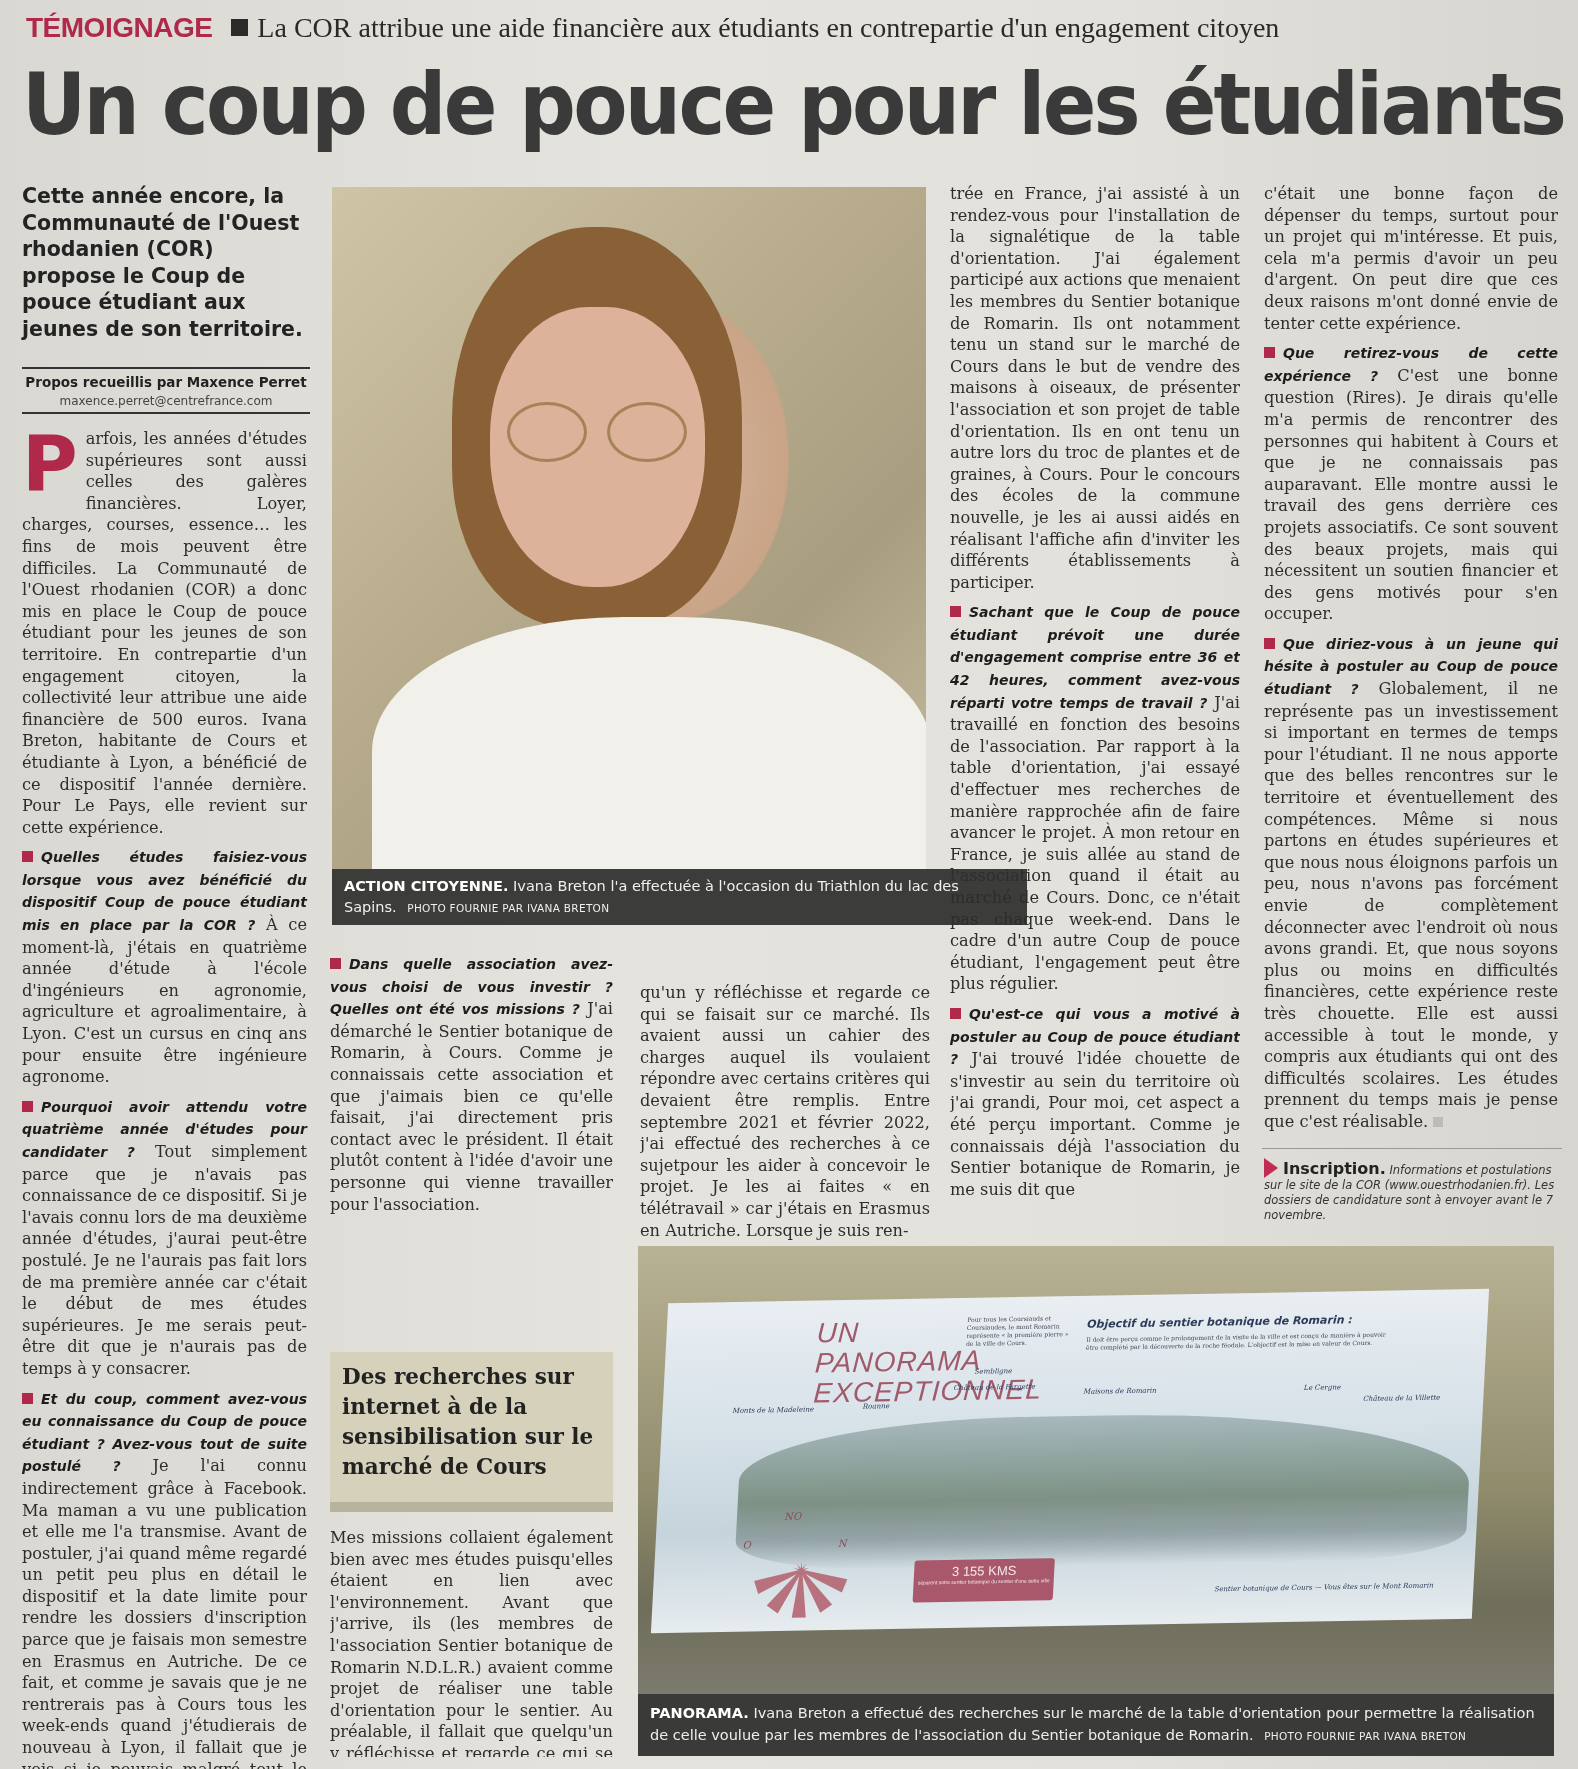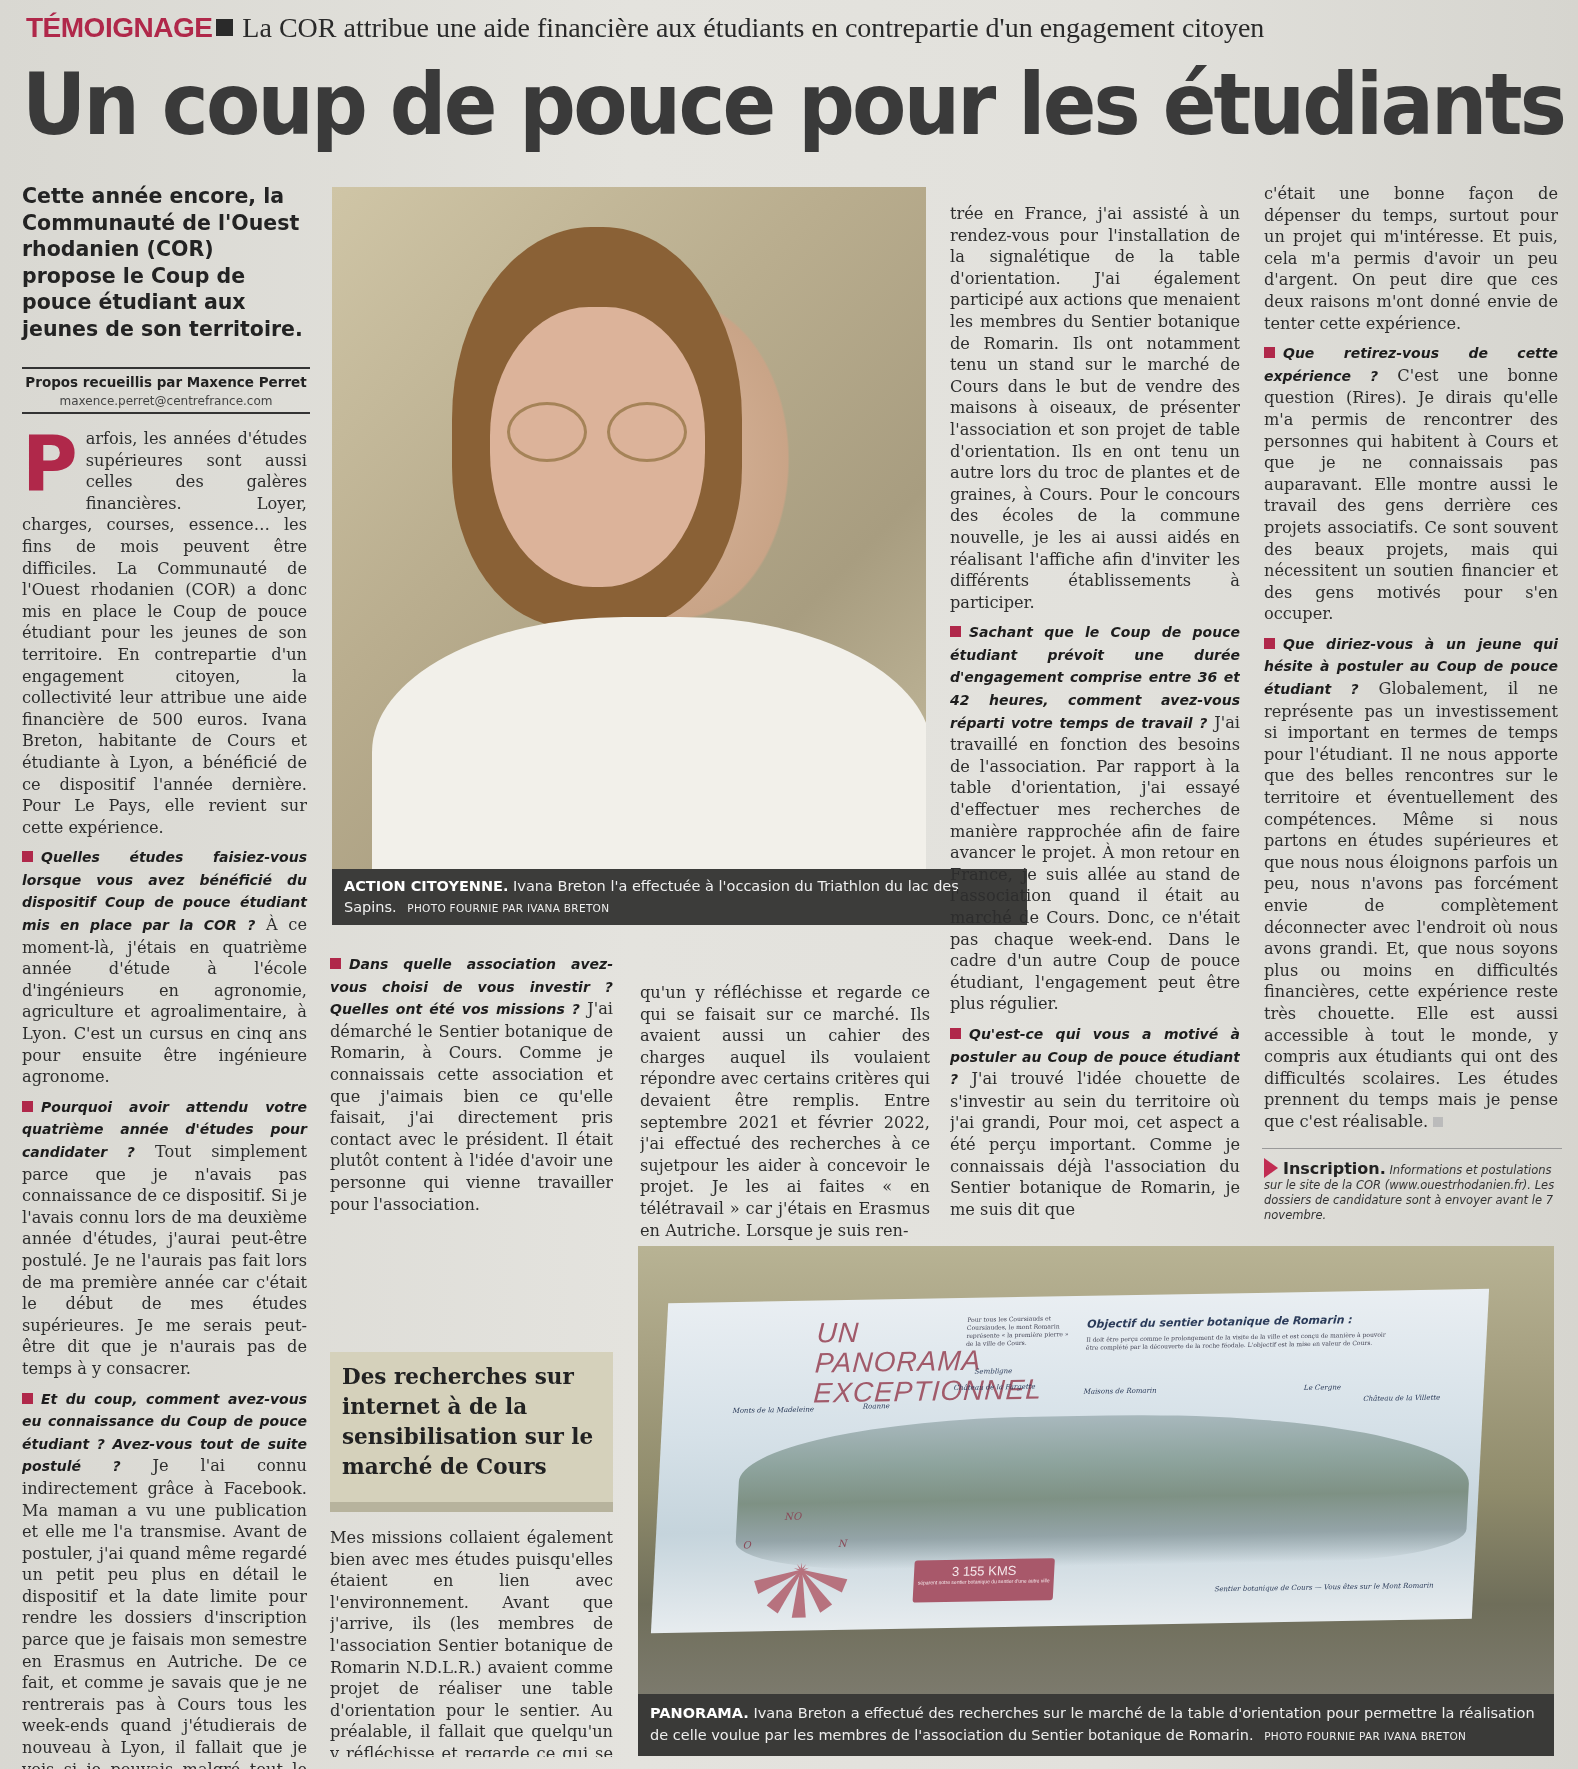--- a/index.html
+++ b/index.html
@@ -1,20 +1,20 @@
 <!DOCTYPE html>
 <html><head>
 <meta charset="utf-8">
 <style>
   *{box-sizing:border-box;margin:0;padding:0}
   html,body{width:1578px;height:1769px;overflow:hidden}
   body{background:#dcdcd6;font-family:"DejaVu Serif",serif;color:#2b2b2b;position:relative}
   .page{position:absolute;left:0;top:0;width:1578px;height:1769px;background:linear-gradient(90deg,#d9d8d2 0%,#e4e3de 40%,#e2e1dc 70%,#d6d5cf 100%)}
   .kicker{position:absolute;left:26px;top:12px;font-family:"Liberation Serif",serif;font-size:28px;color:#2a2a2a;white-space:nowrap}
-  .kicker .tag{font-family:"Liberation Sans",sans-serif;font-weight:bold;color:#b0284a;letter-spacing:-0.5px;margin-right:4px}
+  .kicker .tag{font-family:"Liberation Sans",sans-serif;font-weight:bold;color:#b0284a;letter-spacing:-0.5px;margin-right:19px}
   .kicker .sq{display:inline-block;width:17px;height:17px;background:#2a2a2a;margin-right:9px;vertical-align:1px}
   .headline{position:absolute;left:22px;top:54px;font-family:"DejaVu Sans",sans-serif;font-weight:bold;font-size:86px;color:#3a3a3a;letter-spacing:-3px;white-space:nowrap;transform:scaleX(0.92);transform-origin:left top}
   .chapo{position:absolute;left:22px;top:183px;width:290px;font-family:"DejaVu Sans",sans-serif;font-weight:bold;font-size:20.5px;line-height:26.5px;color:#232323}
   .byline{position:absolute;left:22px;top:367px;width:288px;border-top:2px solid #333;border-bottom:2px solid #333;padding:5px 0 4px;text-align:center}
   .byline .by{font-family:"DejaVu Sans",sans-serif;font-weight:bold;font-size:13.5px;color:#222}
   .byline .mail{font-family:"DejaVu Sans",sans-serif;font-size:12px;color:#444;margin-top:4px}
   .col{position:absolute;font-size:16.2px;line-height:21.6px;text-align:justify;hyphens:auto;color:#2d2d2d}
   .col p{margin-bottom:8px}
   .q{font-family:"DejaVu Sans",sans-serif;font-weight:bold;font-style:italic;font-size:14px;color:#1d1d1d}
   .q::before{content:"";display:inline-block;width:11px;height:11px;background:#b0284a;margin-right:8px;vertical-align:0}
@@ -101,21 +101,21 @@
   <div class="boxbar"></div>
 
   <div class="col" style="left:330px;top:1527px;width:283px;height:230px;overflow:hidden;">
     <p>Mes missions collaient également bien avec mes études puisqu'elles étaient en lien avec l'environnement. Avant que j'arrive, ils (les membres de l'association Sentier botanique de Romarin N.D.L.R.) avaient comme projet de réaliser une table d'orientation pour le sentier. Au préalable, il fallait que quelqu'un y réfléchisse et regarde ce qui se faisait sur ce marché. Ils avaient aussi un cahier des charges auquel ils voulaient répondre avec certains critères qui devaient être remplis. Entre septembre 2021 et février 2022, j'ai effectué des recherches à ce sujetpour les aider à concevoir le projet. Je les ai faites « en télétravail » car j'étais en Erasmus en Autriche. Lorsque je suis rentrée en France, j'ai assisté à un rendez-vous pour l'installation de la signalétique de la table d'orientation. J'ai également participé aux actions que menaient les membres du Sentier botanique de Romarin. Ils ont notamment tenu un stand sur le marché de Cours dans le but de vendre des maisons à oiseaux, de présenter l'association et son projet de table d'orientation. Ils en ont tenu un autre lors du troc de plantes et de graines, à Cours. Pour le concours des écoles de la commune nouvelle, je les ai aussi aidés en réalisant l'affiche afin d'inviter les différents établissements à participer.</p>
   </div>
 
   <div class="col" style="left:640px;top:982px;width:290px;height:280px;overflow:hidden;">
     <p>qu'un y réfléchisse et regarde ce qui se faisait sur ce marché. Ils avaient aussi un cahier des charges auquel ils voulaient répondre avec certains critères qui devaient être remplis. Entre septembre 2021 et février 2022, j'ai effectué des recherches à ce sujetpour les aider à concevoir le projet. Je les ai faites « en télétravail » car j'étais en Erasmus en Autriche. Lorsque je suis ren-</p>
   </div>
 
-  <div class="col" style="left:950px;top:183px;width:290px;height:1060px;overflow:hidden;margin-top:20px;">
+  <div class="col" style="left:950px;top:183px;width:290px;height:1060px;overflow:hidden;">
     <p>trée en France, j'ai assisté à un rendez-vous pour l'installation de la signalétique de la table d'orientation. J'ai également participé aux actions que menaient les membres du Sentier botanique de Romarin. Ils ont notamment tenu un stand sur le marché de Cours dans le but de vendre des maisons à oiseaux, de présenter l'association et son projet de table d'orientation. Ils en ont tenu un autre lors du troc de plantes et de graines, à Cours. Pour le concours des écoles de la commune nouvelle, je les ai aussi aidés en réalisant l'affiche afin d'inviter les différents établissements à participer.</p>
     <p><span class="q">Sachant que le Coup de pouce étudiant prévoit une durée d'engagement comprise entre 36 et 42 heures, comment avez-vous réparti votre temps de travail ?</span> <span>J'ai travaillé en fonction des besoins de l'association. Par rapport à la table d'orientation, j'ai essayé d'effectuer mes recherches de manière rapprochée afin de faire avancer le projet. À mon retour en France, je suis allée au stand de l'association quand il était au marché de Cours. Donc, ce n'était pas chaque week-end. Dans le cadre d'un autre Coup de pouce étudiant, l'engagement peut être plus régulier.</span></p>
     <p><span class="q">Qu'est-ce qui vous a motivé à postuler au Coup de pouce étudiant ?</span> <span>J'ai trouvé l'idée chouette de s'investir au sein du territoire où j'ai grandi, Pour moi, cet aspect a été perçu important. Comme je connaissais déjà l'association du Sentier botanique de Romarin, je me suis dit que</span></p>
   </div>
 
   <div class="col" style="left:1264px;top:183px;width:294px;height:950px;overflow:hidden;">
     <p>c'était une bonne façon de dépenser du temps, surtout pour un projet qui m'intéresse. Et puis, cela m'a permis d'avoir un peu d'argent. On peut dire que ces deux raisons m'ont donné envie de tenter cette expérience.</p>
     <p><span class="q">Que retirez-vous de cette expérience ?</span> <span>C'est une bonne question (Rires). Je dirais qu'elle m'a permis de rencontrer des personnes qui habitent à Cours et que je ne connaissais pas auparavant. Elle montre aussi le travail des gens derrière ces projets associatifs. Ce sont souvent des beaux projets, mais qui nécessitent un soutien financier et des gens motivés pour s'en occuper.</span></p>
     <p><span class="q">Que diriez-vous à un jeune qui hésite à postuler au Coup de pouce étudiant ?</span> <span>Globalement, il ne représente pas un investissement si important en termes de temps pour l'étudiant. Il ne nous apporte que des belles rencontres sur le territoire et éventuellement des compétences. Même si nous partons en études supérieures et que nous nous éloignons parfois un peu, nous n'avons pas forcément envie de complètement déconnecter avec l'endroit où nous avons grandi. Et, que nous soyons plus ou moins en difficultés financières, cette expérience reste très chouette. Elle est aussi accessible à tout le monde, y compris aux étudiants qui ont des difficultés scolaires. Les études prennent du temps mais je pense que c'est réalisable.</span> <span style="display:inline-block;width:10px;height:10px;background:#bbb"></span></p>
   </div>

